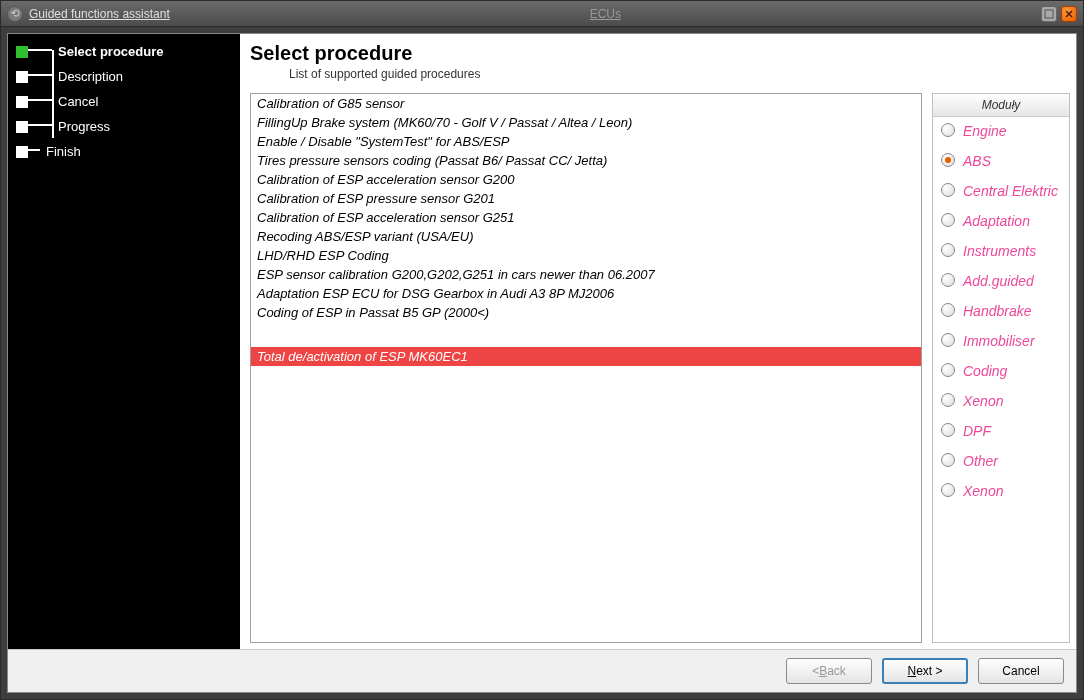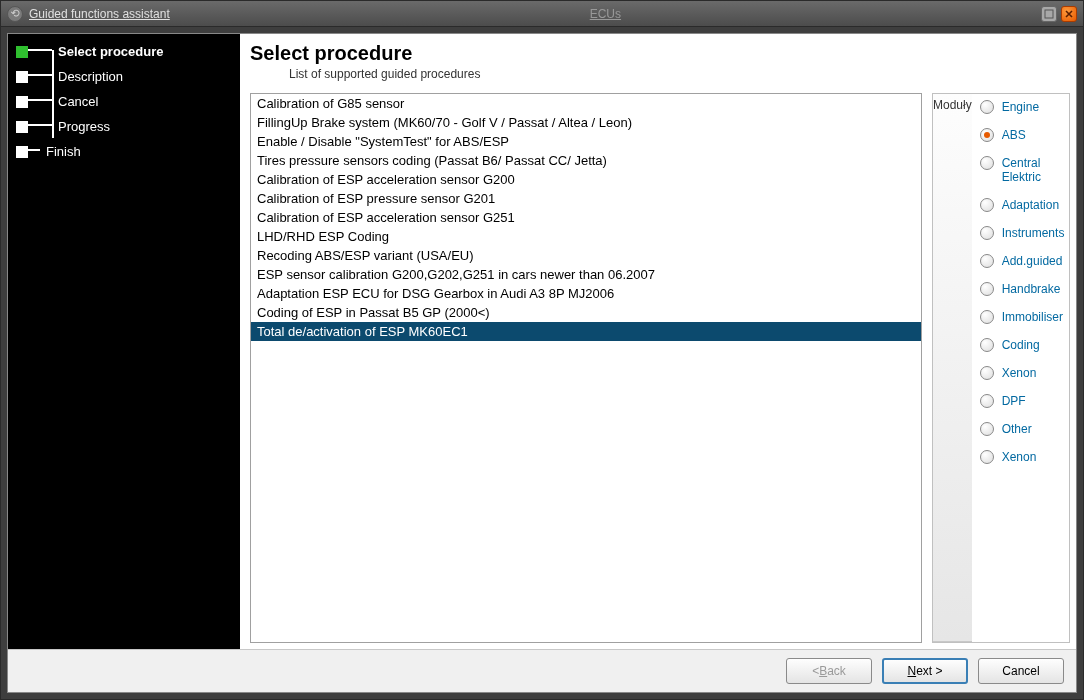--- a/index.html
+++ b/index.html
@@ -103,64 +103,65 @@
     flex: 1;
     display: flex;
     flex-direction: column;
     background: #fff;
     padding: 8px 6px 6px 10px;
     min-width: 0;
   }
   .content h1 { font-size: 20px; font-weight: bold; margin-bottom: 2px; }
   .content .subtitle { font-size: 12px; color: #333; margin-bottom: 12px; margin-left: 39px; }
 
-  .content-row { flex: 1; display: flex; gap: 10px; min-height: 0; }
+  .content-row { flex: 1; display: flex; gap: 10px; min-height: 0; font-style: italic; }
 
   .proc-list {
     flex: 1;
     border: 1px solid #a0a0a0;
     overflow-y: auto;
     background: #fff;
   }
   .proc-item {
     padding: 2px 6px;
     font-size: 13px;
     color: #000;
     cursor: pointer;
     white-space: nowrap;
   }
   .proc-item.selected {
-    background: #0c4a6e;
+    background: #ef4444;
     color: #fff;
+    margin-top: 25px;
   }
 
   .modules {
     width: 138px;
-    display: flex; 
+    display: flex; flex-direction: column;
     border: 1px solid #c0c0c0;
   }
   .modules .hdr {
     background: linear-gradient(to bottom, #fdfdfd, #e6e6e6);
     border-bottom: 1px solid #c8c8c8;
     text-align: center;
     font-size: 12px;
     color: #333;
     padding: 4px 0;
   }
   .modules .body {
     flex: 1; overflow-y: auto;
     background: #fff;
     padding: 6px 8px;
   }
   .mod-item {
     display: flex; align-items: flex-start;
     margin-bottom: 14px;
     cursor: pointer;
-    font-size: 12px;
-    color: #0369a1;
+    font-size: 14px;
+    color: #ec4899;
   }
   .mod-item .radio {
     width: 14px; height: 14px; border-radius: 50%;
     border: 1px solid #888; margin-right: 8px;
     background: radial-gradient(circle at 35% 30%, #fff, #ddd);
     display: inline-flex; align-items: center; justify-content: center;
     flex-shrink: 0;
   }
   .mod-item.selected .radio::after {
     content: ""; width: 6px; height: 6px; border-radius: 50%;
@@ -251,22 +252,22 @@
 
           <div class="content-row">
             <div class="proc-list" id="proc-list">
                 <div class="proc-item">Calibration of G85 sensor</div>
                 <div class="proc-item">FillingUp Brake system (MK60/70 - Golf V / Passat / Altea / Leon)</div>
                 <div class="proc-item">Enable / Disable "SystemTest" for ABS/ESP</div>
                 <div class="proc-item">Tires pressure sensors coding (Passat B6/ Passat CC/ Jetta)</div>
                 <div class="proc-item">Calibration of ESP acceleration sensor G200</div>
                 <div class="proc-item">Calibration of ESP pressure sensor G201</div>
                 <div class="proc-item">Calibration of ESP acceleration sensor G251</div>
+                <div class="proc-item">Recoding ABS/ESP variant (USA/EU)</div>
                 <div class="proc-item">LHD/RHD ESP Coding</div>
-                <div class="proc-item">Recoding ABS/ESP variant (USA/EU)</div>
                 <div class="proc-item">ESP sensor calibration G200,G202,G251 in cars newer than 06.2007</div>
                 <div class="proc-item">Adaptation ESP ECU for DSG Gearbox in Audi A3 8P MJ2006</div>
                 <div class="proc-item">Coding of ESP in Passat B5 GP (2000&lt;)</div>
                 <div class="proc-item selected">Total de/activation of ESP MK60EC1</div>
               </div>
 
             <div class="modules">
               <div class="hdr">Moduły</div>
               <div class="body" id="modules-body">
                   <div class="mod-item">

